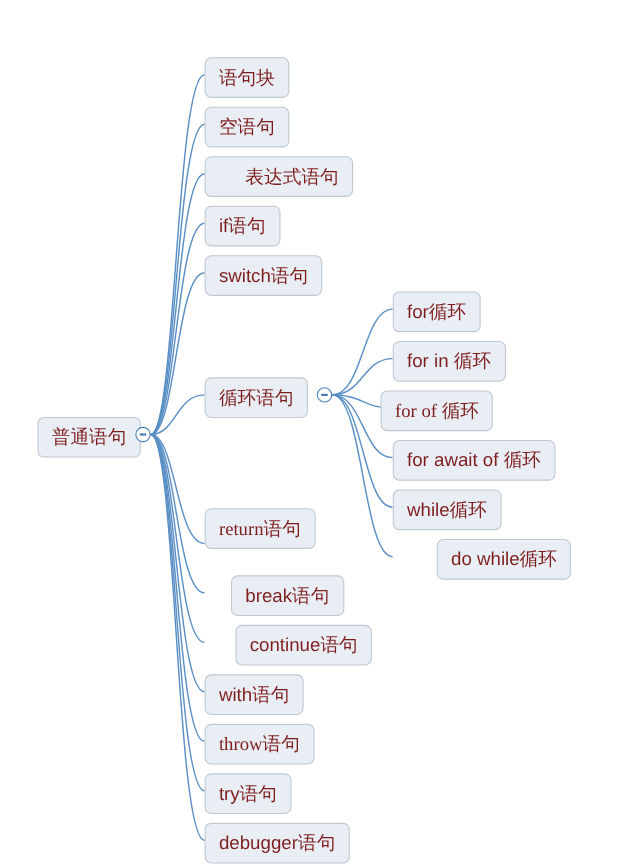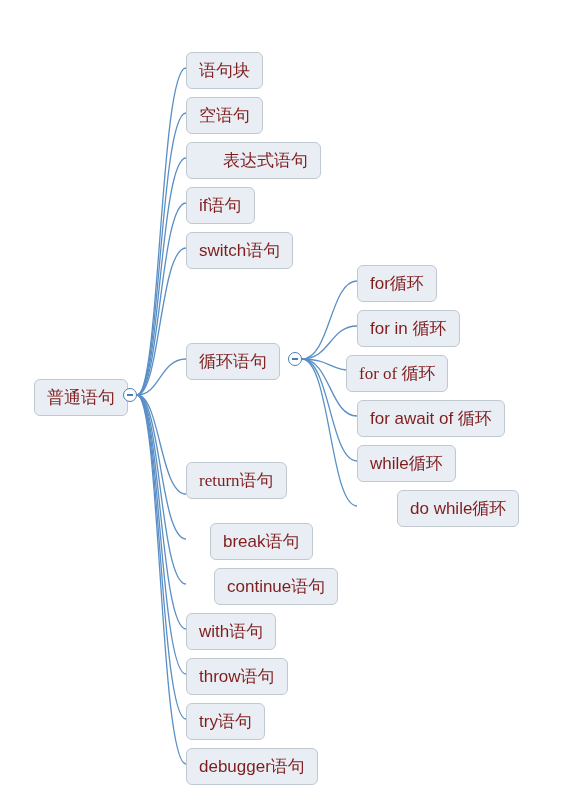--- a/index.html
+++ b/index.html
@@ -91,21 +91,21 @@
 <div class="node" style="left:186px; top:97px;"><span>空语句</span></div>
 <div class="node" style="left:186px; top:142px;padding-left:36px;"><span>表达式语句</span></div>
 <div class="node" style="left:186px; top:187px;"><span>if语句</span></div>
 <div class="node" style="left:186px; top:232px;"><span>switch语句</span></div>
 <div class="node" style="left:186px; top:343px;"><span>循环语句</span></div>
 <div class="collapse-btn" style="left:288px; top:352px;"></div>
 <div class="node" style="left:186px; top:462px;font-family:Liberation Serif, serif;"><span>return语句</span></div>
 <div class="node" style="left:186px; top:523px;margin-left:24px;"><span>break语句</span></div>
 <div class="node" style="left:186px; top:568px;margin-left:28px;"><span>continue语句</span></div>
 <div class="node" style="left:186px; top:613px;"><span>with语句</span></div>
-<div class="node" style="left:186px; top:658px;"><span>throw语句</span></div>
+<div class="node" style="left:186px; top:658px;font-family:Liberation Serif, serif;"><span>throw语句</span></div>
 <div class="node" style="left:186px; top:703px;"><span>try语句</span></div>
 <div class="node" style="left:186px; top:748px;"><span>debugger语句</span></div>
 
 <div class="node" style="left:357px; top:265px;"><span>for循环</span></div>
 <div class="node" style="left:357px; top:310px;"><span>for in 循环</span></div>
 <div class="node" style="left:346px; top:355px;font-family:Liberation Serif, serif;"><span>for of 循环</span></div>
 <div class="node" style="left:357px; top:400px;"><span>for await of 循环</span></div>
 <div class="node" style="left:357px; top:445px;"><span>while循环</span></div>
 <div class="node" style="left:357px; top:490px;margin-left:40px;"><span>do while循环</span></div>
 

